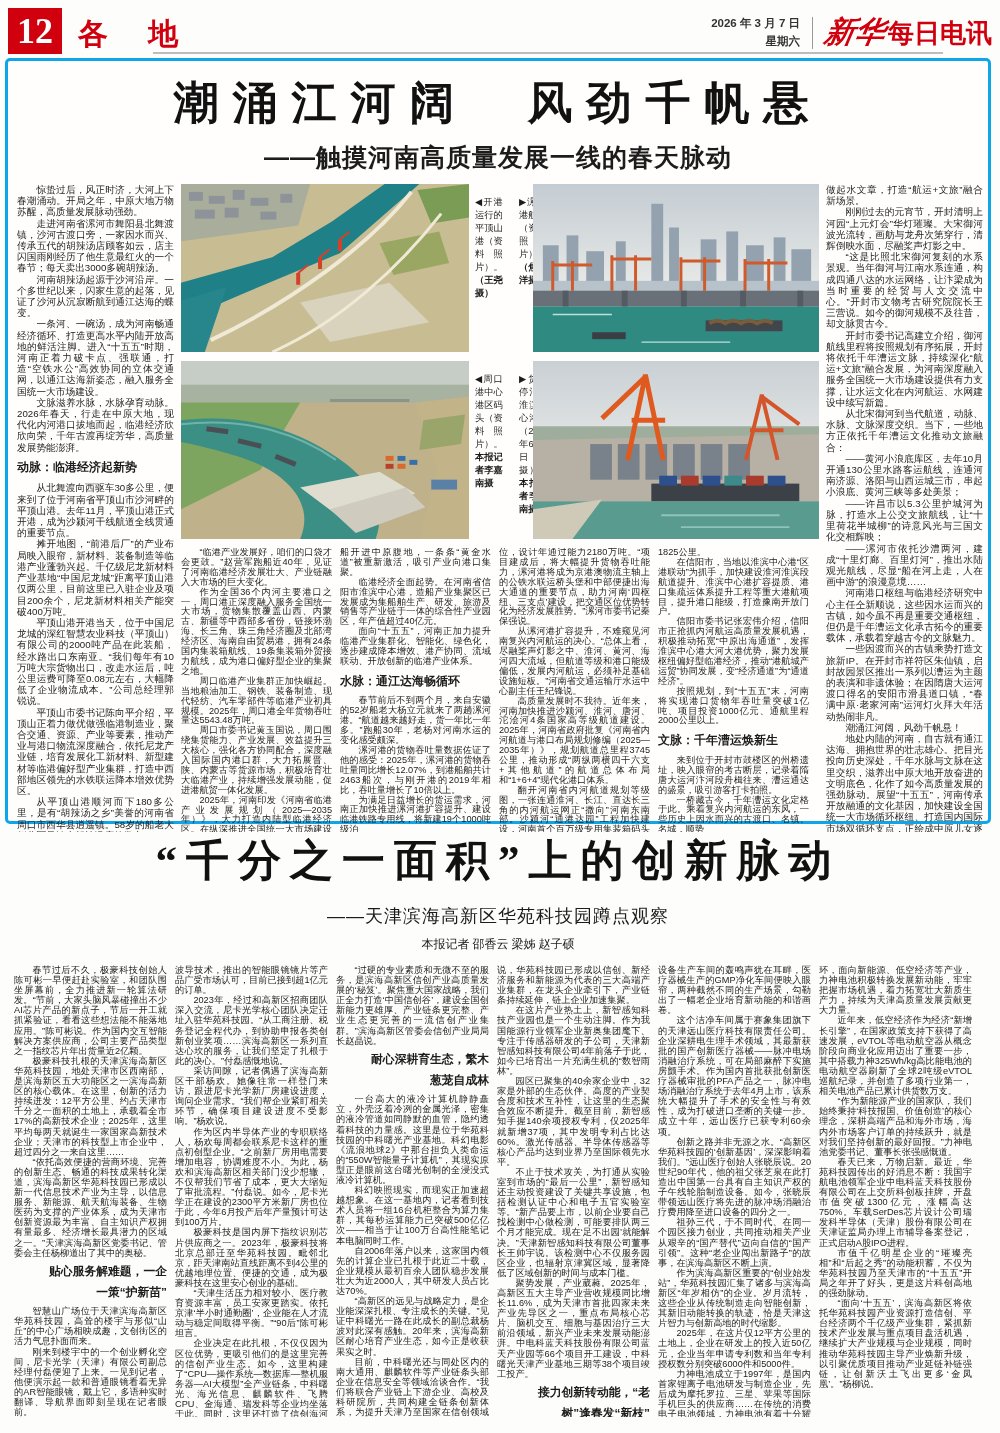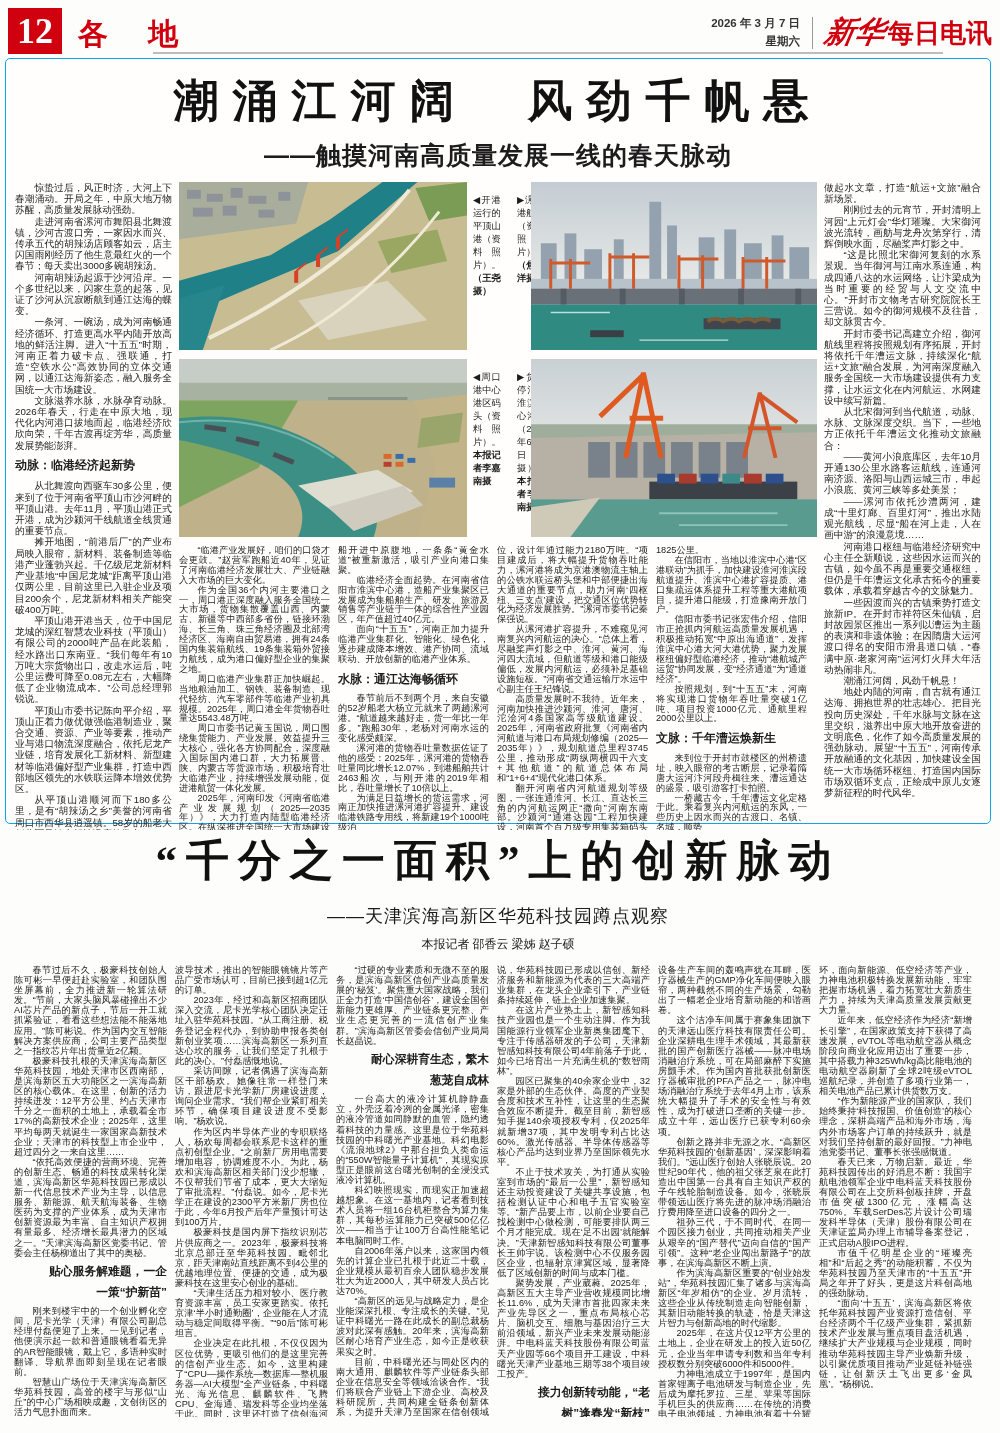--- a/index.html
+++ b/index.html
@@ -11,21 +11,21 @@
         font-family:"Liberation Serif","DejaVu Serif",serif;font-weight:bold;font-size:36px;
         display:flex;align-items:center;justify-content:center;}
   .secname{position:absolute;left:70px;top:8px;color:#d0000f;font-size:30px;font-weight:bold;letter-spacing:16px;}
   .hrule{position:absolute;left:145px;top:46px;width:790px;height:2px;background:#bdbdbd;}
   .hdr-right{position:absolute;right:0;top:6px;display:flex;align-items:center;gap:12px;}
   .dateblk{text-align:right;font-size:11.5px;font-weight:bold;line-height:1.5;color:#333;}
   .vline{width:1px;height:32px;background:#9a9a9a;}
   .masthead{color:#d0000f;font-family:"Liberation Serif","DejaVu Serif",serif;font-weight:bold;font-size:26px;white-space:nowrap;}
   .masthead .script{display:inline-block;font-style:italic;transform:skew(-10deg);font-size:30px;margin-right:3px;}
   
-  .a1{position:absolute;left:5px;top:58px;width:986px;height:766px;border:1px solid #0ea5e9;border-radius:5px;
+  .a1{position:absolute;left:5px;top:58px;width:986px;height:766px;border:3px solid #0ea5e9;border-radius:5px;
       box-sizing:border-box;padding:4px 9px;background:#fffefd;}
   .a1 h1{margin:8px 0 0 0;text-align:center;font-family:"Liberation Serif","DejaVu Serif",serif;
          font-weight:bold;font-size:45px;letter-spacing:14px;color:#111;}
   .a1 .sub{text-align:center;font-size:25px;font-weight:bold;letter-spacing:1px;margin:8px 0 10px 0;}
   .a1-body{display:flex;gap:7px;height:648px;}
   .col{flex:none;overflow:hidden;text-align:justify;}
   .fcol{width:157px;font-size:9.7px;line-height:11.2px;}
   .a1-mid{flex:none;width:638px;display:flex;flex-direction:column;gap:9px;}
   .photo-grid{display:grid;grid-template-columns:288px 52px 1fr;grid-template-rows:168px 178px;gap:9px 6px;}
   .photo{overflow:hidden;background:#ccc;}
@@ -284,41 +284,42 @@
         </div>
       </div>
 
       <div class="col fcol">
           <p class="para ni">做起水文章，打造“航运+文旅”融合新场景。</p>
           <p class="para">刚刚过去的元宵节，开封清明上河园“上元灯会”华灯璀璨。大宋御河波光流转，画舫与龙舟次第穿行，清辉倒映水面，尽融桨声灯影之中。</p>
           <p class="para">“这是比照北宋御河复刻的水系景观。当年御河与江南水系连通，构成四通八达的水运网络，让汴梁成为当时重要的经贸与人文交流中心。”开封市文物考古研究院院长王三营说。如今的御河规模不及往昔，却文脉贯古今。</p>
           <p class="para">开封市委书记高建立介绍，御河航线里程将按照规划有序拓展，开封将依托千年漕运文脉，持续深化“航运+文旅”融合发展，为河南深度融入服务全国统一大市场建设提供有力支撑，让水运文化在内河航运、水网建设中续写新篇。</p>
           <p class="para">从北宋御河到当代航道，动脉、水脉、文脉深度交织。当下，一些地方正依托千年漕运文化推动文旅融合：</p>
           <p class="para">——黄河小浪底库区，去年10月开通130公里水路客运航线，连通河南济源、洛阳与山西运城三市，串起小浪底、黄河三峡等多处美景；</p>
+          <p class="para">——许昌市以5.3公里护城河为脉，打造水上公交文旅航线，让“十里荷花半城柳”的诗意风光与三国文化交相辉映；</p>
           <p class="para">——漯河市依托沙澧两河，建成“十里灯廊、百里灯河”，推出水陆观光航线，尽显“船在河上走，人在画中游”的浪漫意境……</p>
           <p class="para">河南港口枢纽与临港经济研究中心主任仝新顺说，这些因水运而兴的古镇，如今虽不再是重要交通枢纽，但仍是千年漕运文化承古拓今的重要载体，承载着穿越古今的文脉魅力。</p>
           <p class="para">一些因渡而兴的古镇乘势打造文旅新IP。在开封市祥符区朱仙镇，启封故园景区推出一系列以漕运为主题的表演和非遗体验；在因隋唐大运河渡口得名的安阳市滑县道口镇，“春满中原·老家河南”运河灯火拜大年活动热闹非凡。</p>
           <p class="para">潮涌江河阔，风劲千帆悬！</p>
           <p class="para">地处内陆的河南，自古就有通江达海、拥抱世界的壮志雄心。把目光投向历史深处，千年水脉与文脉在这里交织，滋养出中原大地开放奋进的文明底色，化作了如今高质量发展的强劲脉动。展望“十五五”，河南传承开放融通的文化基因，加快建设全国统一大市场循环枢纽、打造国内国际市场双循环支点，正绘成中原儿女逐梦新征程的时代风华。</p>
         </div>
     </div>
   </section>
 
   <section class="a2">
     <h1>“千分之一面积”上的创新脉动</h1>
     <div class="sub">——天津滨海高新区华苑科技园蹲点观察</div>
     <div class="byl">本报记者 邵香云 梁姊 赵子硕</div>
     <div class="a2-cols">
       <div class="col acol">
           <p class="para">春节过后不久，极豪科技创始人陈可彬一早便赶赴实验室，和团队围坐屏幕前，全力推进新一轮算法研发。“节前，大家头脑风暴碰撞出不少AI芯片产品的新点子，节后一开工就抓紧验证，看看这些想法能不能落地应用。”陈可彬说。作为国内交互智能解决方案供应商，公司主要产品类型之一指纹芯片年出货量近2亿颗。</p>
           <p class="para">极豪科技扎根的天津滨海高新区华苑科技园，地处天津市区西南部，是滨海新区五大功能区之一滨海高新区的核心载体。在这里，创新的活力持续迸发：12平方公里、约占天津市千分之一面积的土地上，承载着全市17%的高新技术企业；2025年，这里平均每两天就诞生一家国家高新技术企业；天津市的科技型上市企业中，超过四分之一来自这里……</p>
           <p class="para">“依托高效便捷的营商环境、完善的创新生态、畅通的科技成果转化渠道，滨海高新区华苑科技园已形成以新一代信息技术产业为主导，以信息服务、新能源、航天航海装备、生物医药为支撑的产业体系，成为天津市创新资源最为丰富、自主知识产权拥有量最多、经济增长最具潜力的区域之一。”天津滨海高新区党委书记、管委会主任杨柳道出了其中的奥秘。</p>
           <div class="sec-head">贴心服务解难题，一企一策“护新苗”</div>
+          <p class="para">智慧山广场位于天津滨海高新区华苑科技园，高耸的楼宇与形似“山丘”的中心广场相映成趣，文创街区的活力气息扑面而来。</p>
           <p class="para">刚来到楼宇中的一个创业孵化空间，尼卡光学（天津）有限公司副总经理付磊便迎了上来。一见到记者，他便演示起一款和普通眼镜看着无异的AR智能眼镜，戴上它，多语种实时翻译、导航界面即刻呈现在记者眼前。</p>
-          <p class="para">智慧山广场位于天津滨海高新区华苑科技园，高耸的楼宇与形似“山丘”的中心广场相映成趣，文创街区的活力气息扑面而来。</p>
         </div>
       <div class="col acol">
           <p class="para ni">波导技术，推出的智能眼镜镜片等产品广受市场认可，目前已接到超1亿元的订单。</p>
           <p class="para">2023年，经过和高新区招商团队深入交流，尼卡光学核心团队决定迁址入驻华苑科技园。“从工商注册、税务登记全程代办，到协助申报各类创新创业奖项……滨海高新区一系列直达心坎的服务，让我们坚定了扎根于此的决心。”付磊感慨地说。</p>
           <p class="para">采访间隙，记者偶遇了滨海高新区干部杨欢。她像往常一样登门来访，跟进尼卡光学新厂房建设进度，询问企业需求。“我们帮企业紧盯相关环节，确保项目建设进度不受影响。”杨欢说。</p>
           <p class="para">作为区内半导体产业的专职联络人，杨欢每周都会联系尼卡这样的重点初创型企业。“之前新厂房用电需要增加电容，协调难度不小。为此，杨欢和滨海高新区相关部门没少想辙，不仅帮我们节省了成本，更大大缩短了审批流程。”付磊说。如今，尼卡光学正在建设的2300平方米新厂房也位于此，今年6月投产后年产量预计可达到100万片。</p>
           <p class="para">极豪科技是国内屏下指纹识别芯片供应商之一。2023年，极豪科技将北京总部迁至华苑科技园。毗邻北京，距天津南站直线距离不到4公里的优越地理位置、便捷的交通，成为极豪科技在这里安心创业的基础。</p>
           <p class="para">“天津生活压力相对较小、医疗教育资源丰富，员工安家更踏实。依托京津‘半小时通勤圈’，企业能在人才流动与稳定间取得平衡。”“90后”陈可彬坦言。</p>
           <p class="para">企业决定在此扎根，不仅仅因为区位优势，更吸引他们的是这里完善的信创产业生态。如今，这里构建了“CPU—操作系统—数据库—整机服务器—AI大模型”全产业链条，中科曙光、海光信息、麒麟软件、飞腾CPU、金海通、瑞发科等企业均坐落于此。同时，这里还打造了信创海河实验室，建设了国家先进计算产业创新中心，攻克了一批“卡脖子”技术。</p>
         </div>

